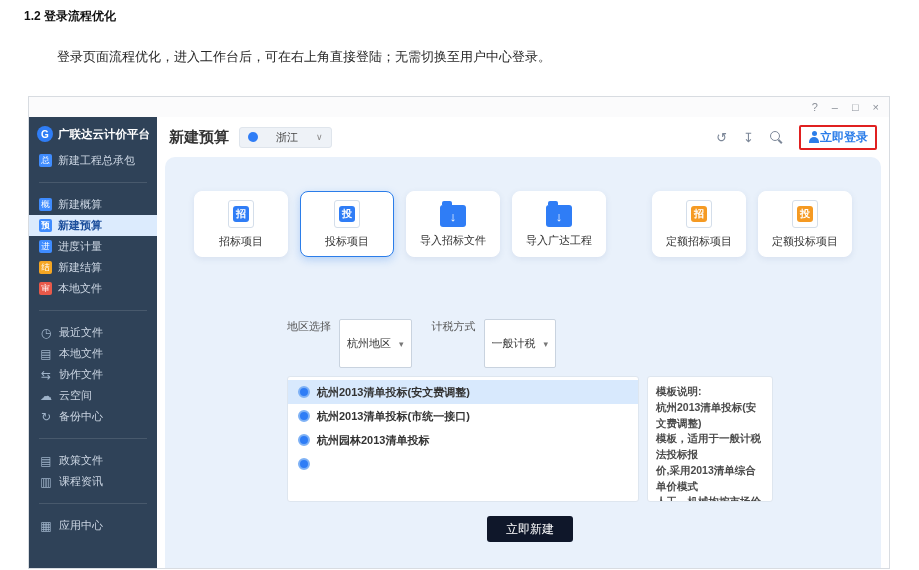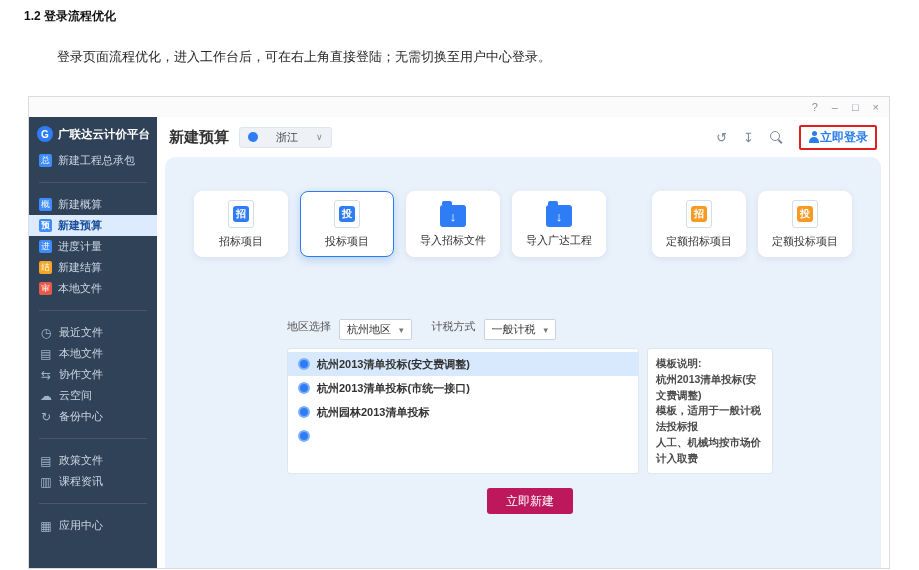--- a/index.html
+++ b/index.html
@@ -53,32 +53,32 @@
   .card.quota-gap { margin-left:34px; }
   .card-label { font-size:11px; color:#333; white-space:nowrap; }
   .doc-ic { width:26px; height:28px; background:#fff; border:1px solid #d4deea; border-radius:3px; display:flex; align-items:center; justify-content:center; }
   .doc-badge { width:16px; height:16px; border-radius:3px; color:#fff; font-size:10px; font-weight:bold; display:flex; align-items:center; justify-content:center; }
   .badge-blue { background:#2f7df6; }
   .badge-orange { background:#f59a23; }
   .import-ic { width:26px; height:22px; background:#2f7df6; border-radius:3px; position:relative; margin-top:5px; display:flex; align-items:center; justify-content:center; color:#fff; font-size:13px; font-weight:bold; }
   .import-ic::before { content:""; position:absolute; top:-4px; left:2px; width:10px; height:4px; background:#2f7df6; border-radius:2px 2px 0 0; }
 
   .filters-row { display:flex; gap:8px; margin:62px 0 0 122px; font-size:11px; color:#555; }
-  .select-box { display:flex; align-items:center; gap:8px; padding:2px 7px; background:#fff; border:1px solid #c9d3df; border-radius:2px; color:#333; cursor:pointer; min-width:68px; justify-content:space-between; }
+  .select-box { display:flex; align-items:center; gap:8px; padding:16px 7px; background:#fff; border:1px solid #c9d3df; border-radius:2px; color:#333; cursor:pointer; min-width:68px; justify-content:space-between; }
   .select-caret { font-size:9px; color:#777; }
   .filters-gap { width:4px; }
 
   .content-row { display:flex; gap:8px; margin:8px 0 0 122px;font-weight:bold; }
   .list-panel { width:352px; height:126px; background:#fff; border:1px solid #dee6ef; border-radius:3px; padding:3px 0; overflow:hidden; }
   .tpl-item { height:24px; display:flex; align-items:center; gap:7px; padding:0 10px; font-size:11px; color:#333; cursor:pointer; }
   .tpl-item.active { background:#d8e9fd; }
   .tpl-ic { width:12px; height:12px; border-radius:50%; background:#2f7df6; flex:none; border:2px solid #7eb1f5; }
   .desc-panel { width:126px; height:126px; background:#fff; border:1px solid #dee6ef; border-radius:3px; padding:7px 8px; font-size:10.5px; color:#4a4a4a; line-height:1.5; overflow:hidden; }
 
-  .create-btn { width:86px; height:26px; background:#be185d; color:#fff; font-size:12px; border-radius:3px; display:flex; align-items:center; justify-content:center; margin:14px 0 0 322px; cursor:pointer; }
+  .create-btn { width:86px; height:26px; background:#0f172a; color:#fff; font-size:12px; border-radius:3px; display:flex; align-items:center; justify-content:center; margin:14px 0 0 322px; cursor:pointer; }
 </style>
 </head>
 <body>
 
 <div class="doc-heading">1.2 登录流程优化</div>
 <div class="doc-para">登录页面流程优化，进入工作台后，可在右上角直接登陆；无需切换至用户中心登录。</div>
 
 <div class="app-window">
 
   <div class="titlebar">
@@ -252,20 +252,21 @@
             </div>
             <div class="tpl-item">
               <span class="tpl-ic"></span>
             </div>
           </div>
 
           <div class="desc-panel">
             <div>模板说明:</div>
             <div>杭州2013清单投标(安文费调整)</div>
             <div>模板，适用于一般计税法投标报</div>
+            <div>价,采用2013清单综合单价模式</div>
             <div>人工、机械均按市场价计入取费</div>
 
           </div>
         </div>
 
         <div class="create-btn">立即新建</div>
 
       </div>
     </div>
   </div>

